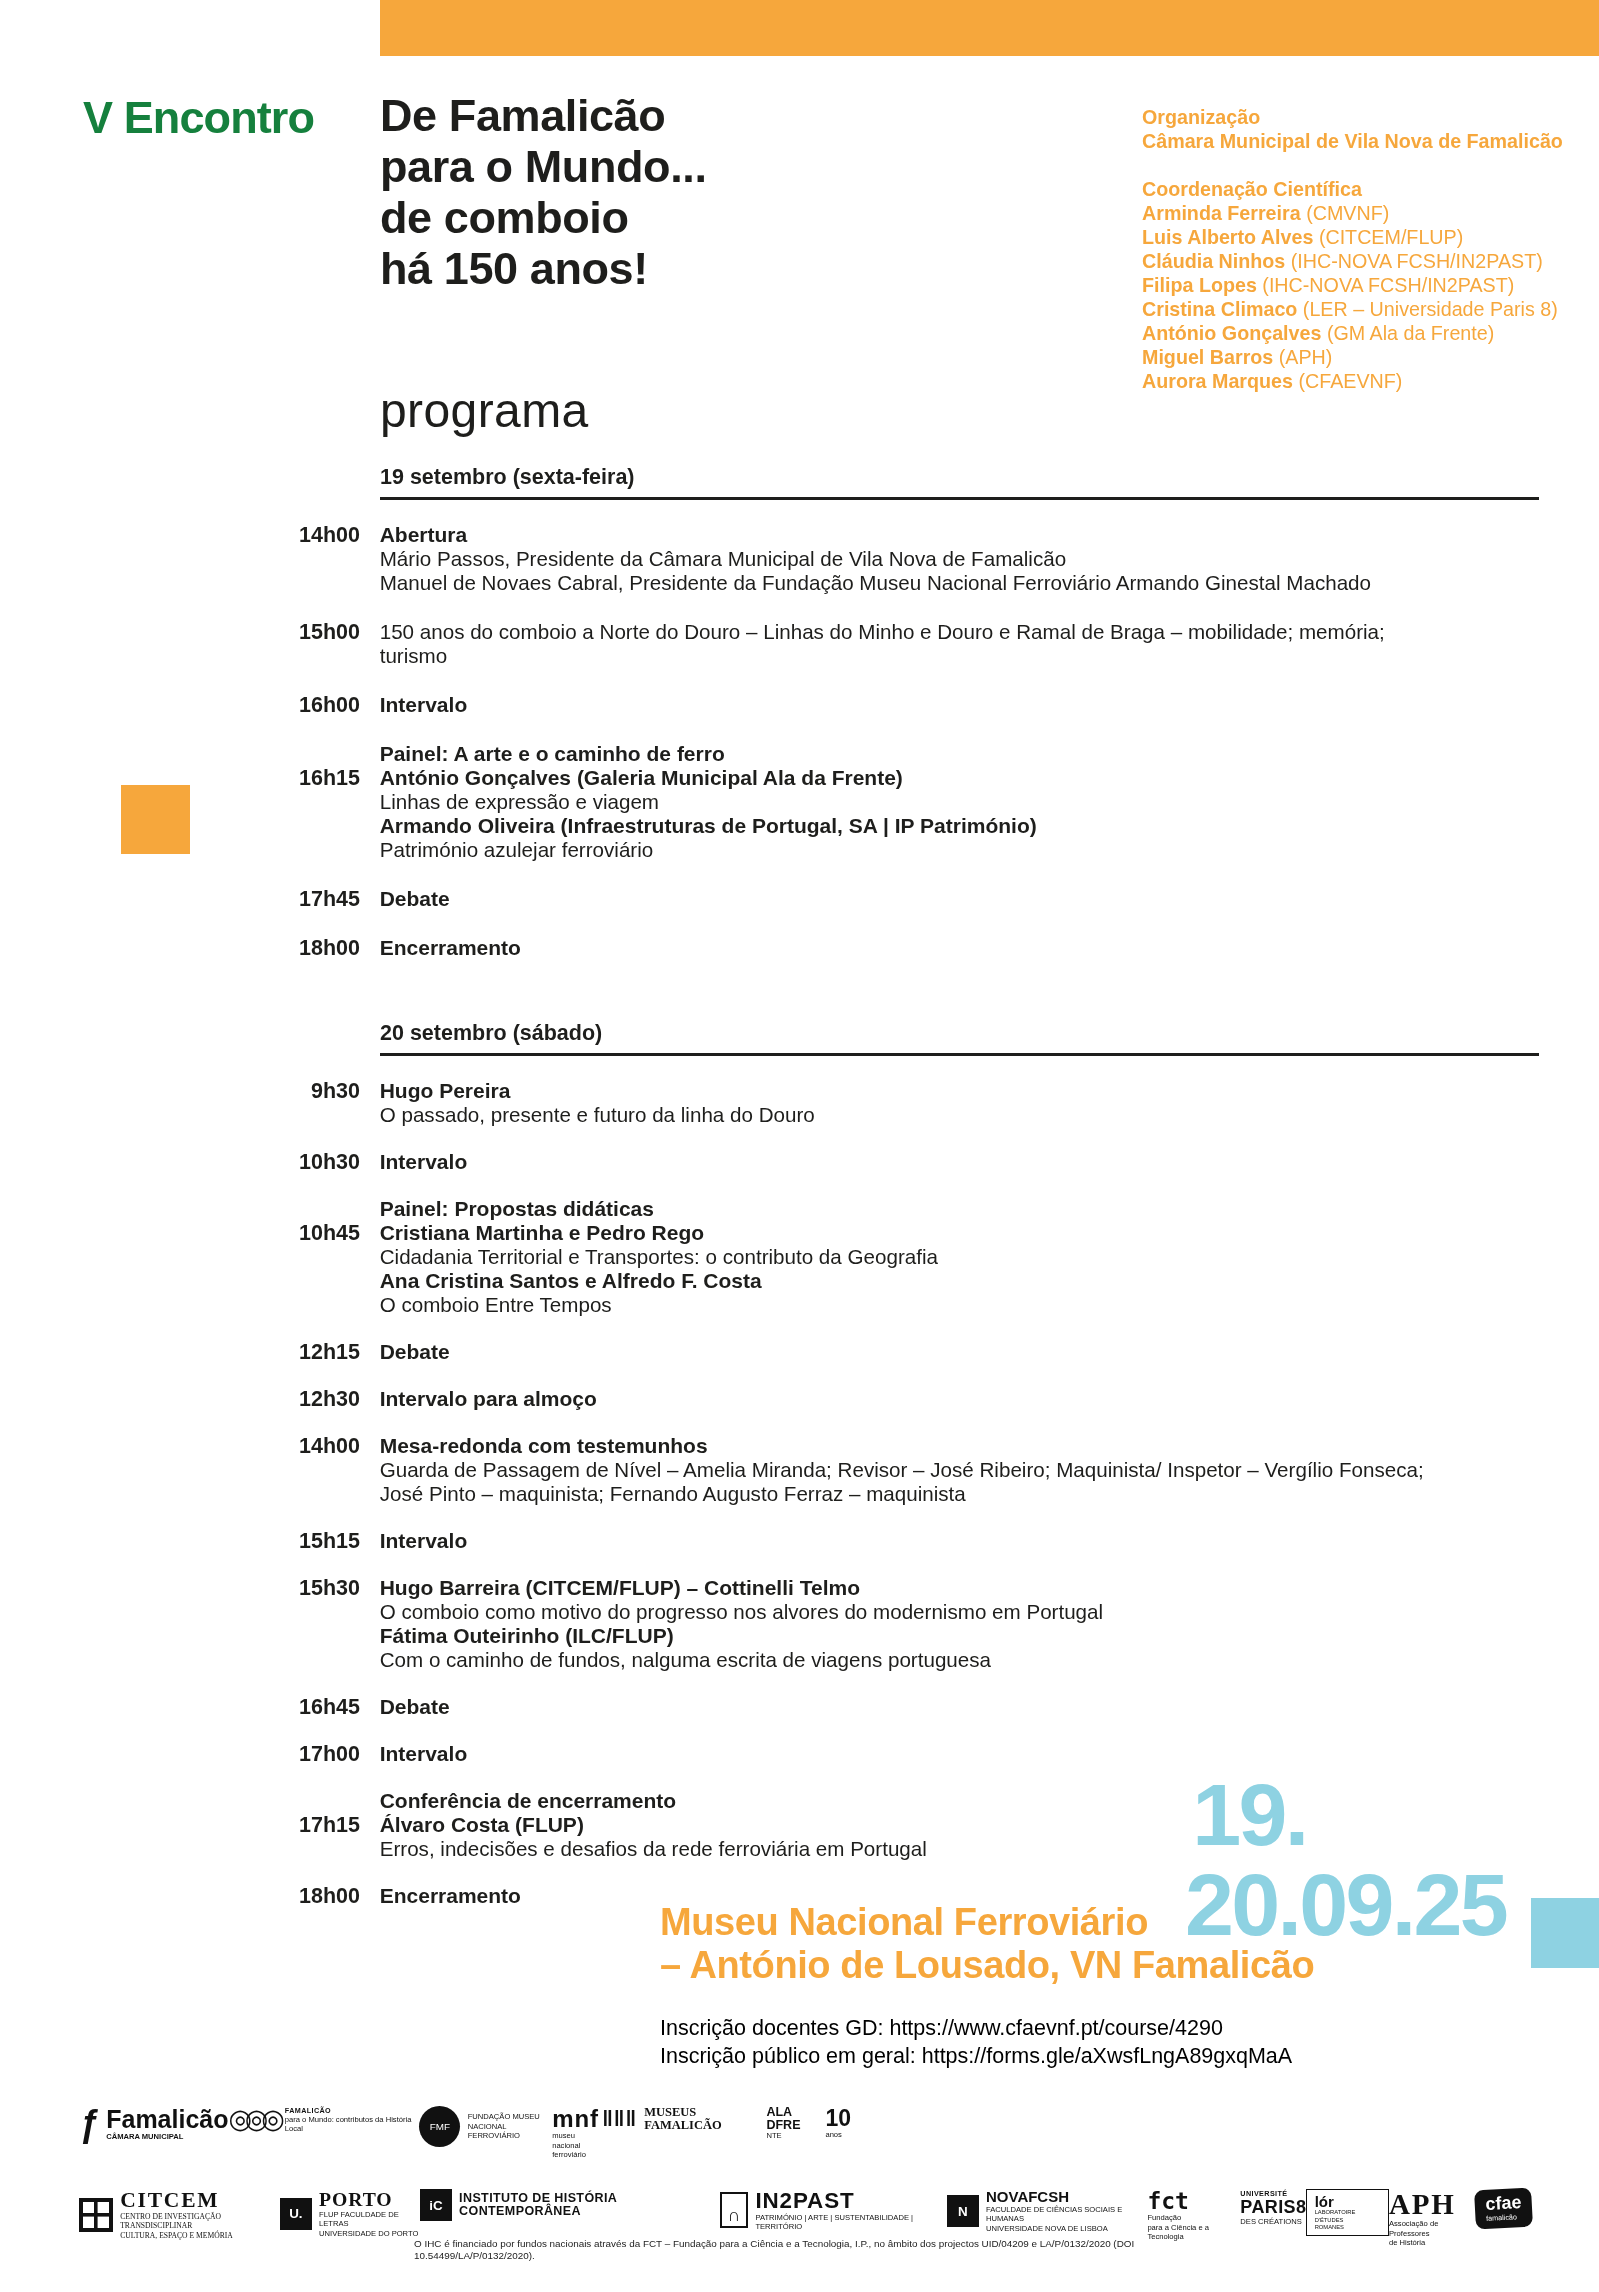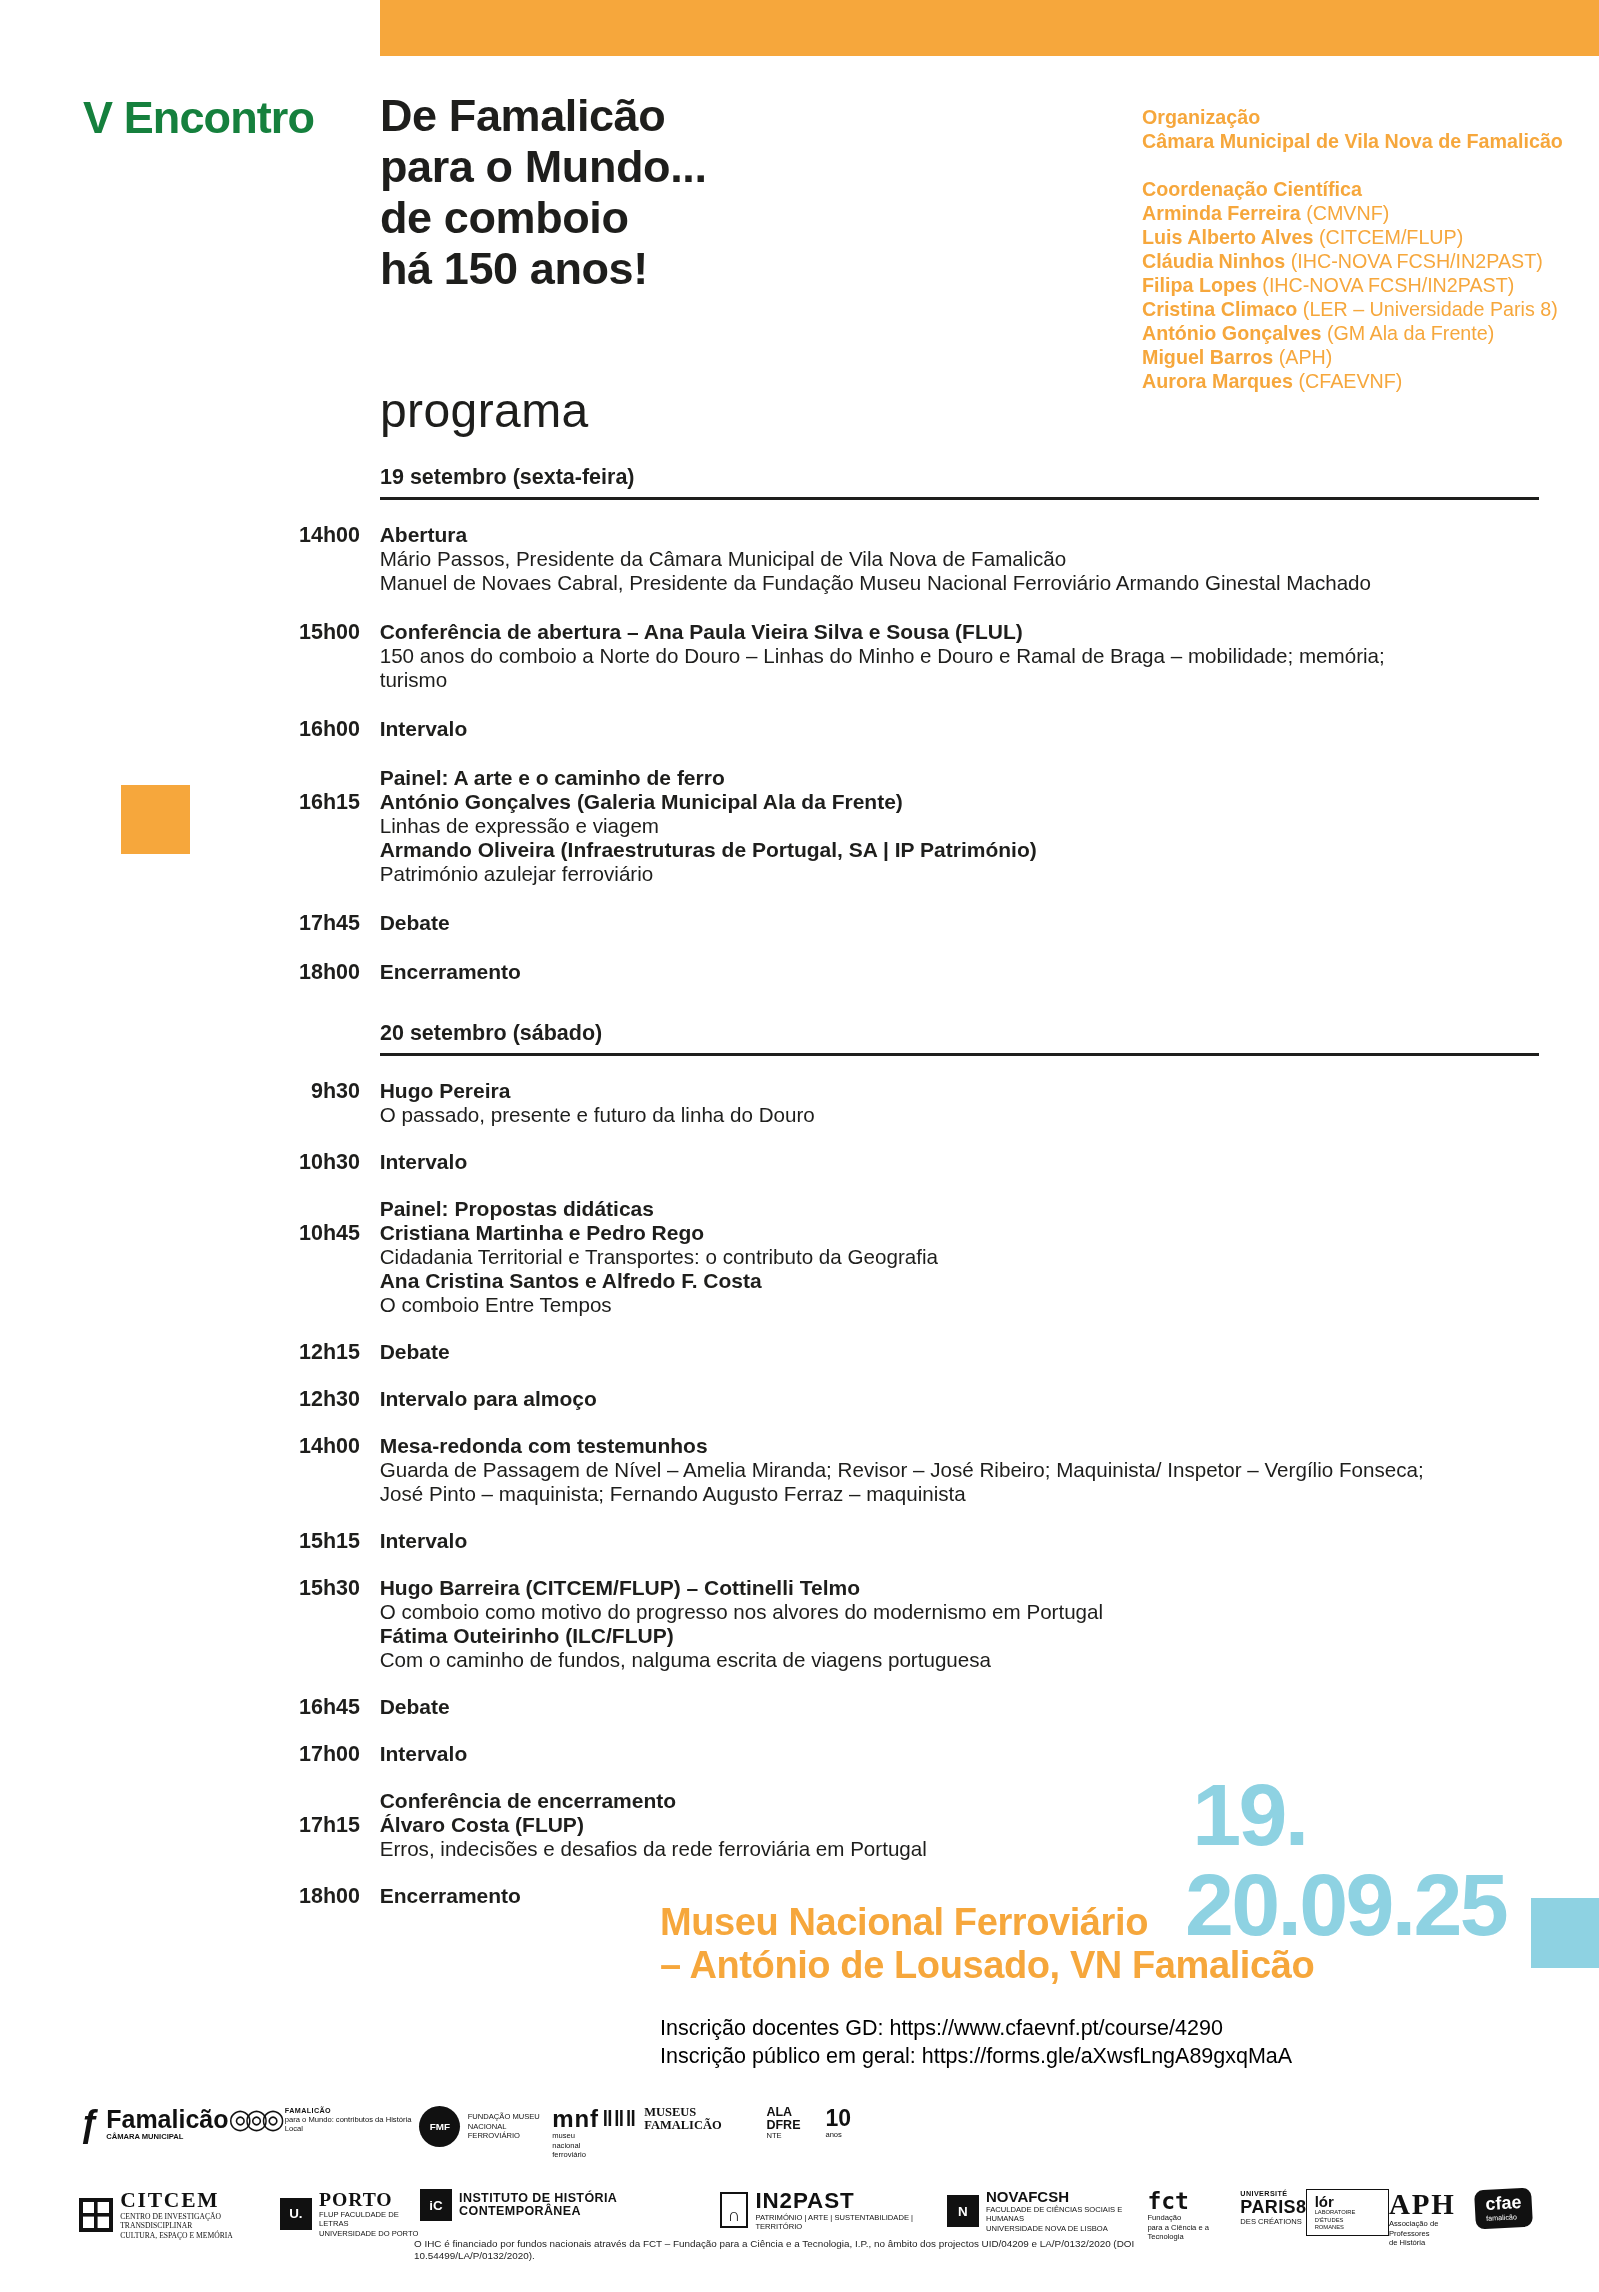--- a/index.html
+++ b/index.html
@@ -44,21 +44,21 @@
 
   
   .logo-row{display:flex;justify-content:space-between;align-items:flex-start}
   .row1{left:79px;top:2106px;width:772px}
   .row2{left:79px;top:2189px;width:1453px}
   .logo{display:flex;gap:7.2px;align-items:center;color:#111}
   .logo-col{display:flex;flex-direction:column}
   .l-top{font-size:7.2px;font-weight:700;letter-spacing:0.4px}
   .l-label{font-size:13.4px;font-weight:700;line-height:1.05}
   .l-sub{font-size:7.6px;line-height:1.25}
-  .mark-circle{width:41px;height:41px;border-radius:50%;background:#111;color:#fff;display:flex;align-items:center;justify-content:center;font-size:9.9px;font-weight:700;flex:0 0 auto}
+  .mark-circle{width:41px;height:41px;border-radius:50%;background:#111;color:#fff;display:flex;align-items:center;justify-content:center;font-size:9.9px;font-weight:400;flex:0 0 auto}
   .mark-box{width:32px;height:32px;background:#111;color:#fff;display:flex;align-items:center;justify-content:center;font-size:13.4px;font-weight:700;flex:0 0 auto}
   .mark-window{width:34px;height:34px;box-sizing:border-box;border:4.5px solid #111;flex:0 0 auto;
     background:linear-gradient(#111,#111) center/3.6px 100% no-repeat,linear-gradient(#111,#111) center/100% 3.6px no-repeat}
   .mark-circles{font-size:27px;letter-spacing:-7.2px;line-height:1;font-weight:700}
   .mark-swoosh{font-size:36px;font-weight:700;font-style:italic;line-height:1}
   .mark-bars{font-size:21.5px;font-weight:700;letter-spacing:0.9px}
   .mark-arch{width:30px;height:36px;border:2.7px solid #111;display:flex;align-items:flex-end;justify-content:center;font-size:18px;font-weight:700;box-sizing:border-box}
   .logo.boxed{border:1.8px solid #111;padding:3.6px 7.2px;flex-direction:column;gap:1.8px;align-items:center}
   .logo.stamp{background:#111;color:#fff;border-radius:9px;padding:5.4px 10.7px;transform:rotate(-3deg);flex-direction:column;gap:0;align-items:center}
   .logo.stamp .l-label{color:#fff}
@@ -126,21 +126,20 @@
         <div class="etime" data-name="entry-time">14h00</div>
         <div class="elines" data-name="entry-lines">
           <div class="line b" data-name="entry-title">Abertura</div>
           <div class="line" data-name="entry-description">Mário Passos, Presidente da Câmara Municipal de Vila Nova de Famalicão</div>
           <div class="line" data-name="entry-description">Manuel de Novaes Cabral, Presidente da Fundação Museu Nacional Ferroviário Armando Ginestal Machado</div>
         </div>
       </div>
       <div class="entry" data-name="schedule-entry">
         <div class="etime" data-name="entry-time">15h00</div>
         <div class="elines" data-name="entry-lines">
-          <div class="line b" data-name="entry-title">Conferência de abertura – Ana Paula Vieira Silva e Sousa (FLUL)</div>
           <div class="line" data-name="entry-description">150 anos do comboio a Norte do Douro – Linhas do Minho e Douro e Ramal de Braga – mobilidade; memória;</div>
           <div class="line" data-name="entry-description">turismo</div>
         </div>
       </div>
       <div class="entry" data-name="schedule-entry">
         <div class="etime" data-name="entry-time">16h00</div>
         <div class="elines" data-name="entry-lines">
           <div class="line b" data-name="entry-title">Intervalo</div>
         </div>
       </div>

